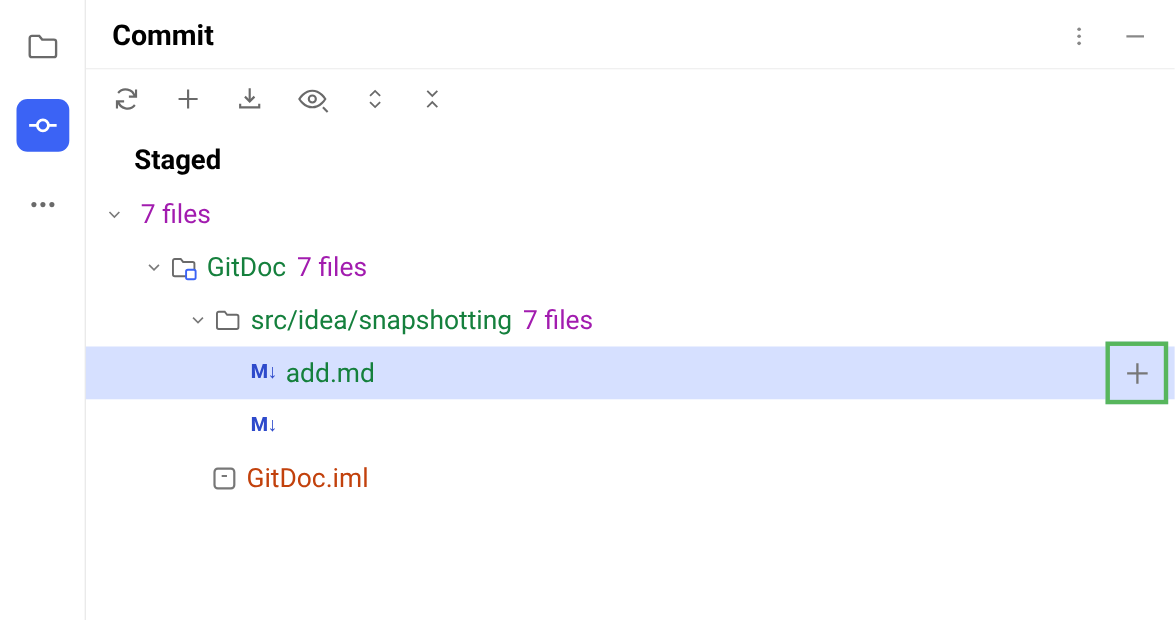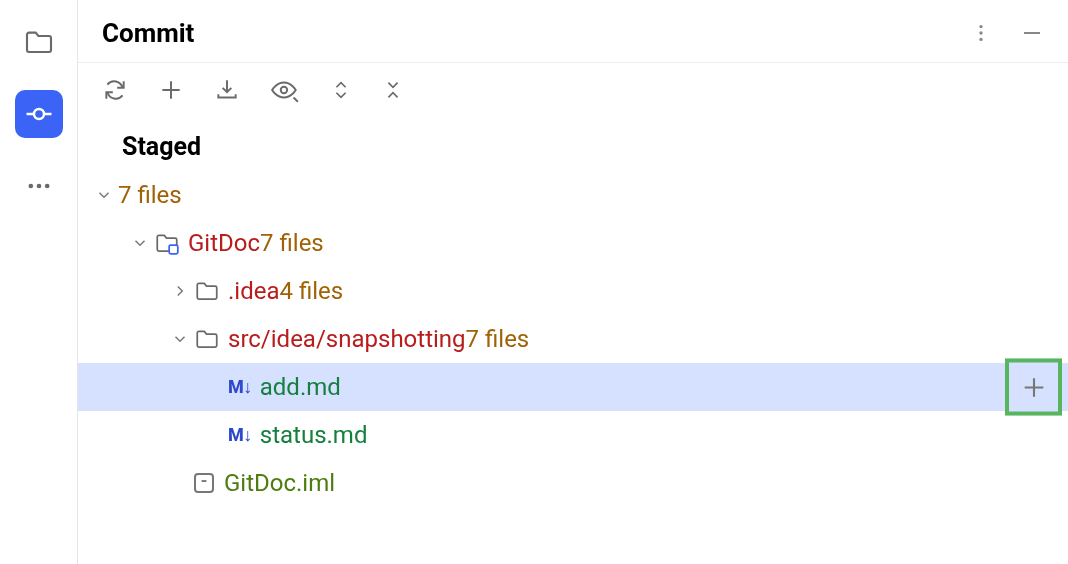--- a/index.html
+++ b/index.html
@@ -18,26 +18,26 @@
   .row { display: flex; align-items: center; height: 48px; position: relative; }
   .row.selected { background: #d6e0ff; }
   .indent0 { padding-left: 44px; }
   .indent1 { padding-left: 12px; }
   .indent2 { padding-left: 48px; }
   .indent3 { padding-left: 88px; }
   .indent4 { padding-left: 150px; }
   .chevron { width: 28px; display: inline-flex; justify-content: center; align-items: center; color: #7a7a7a; cursor: pointer; }
   .chevron-spacer { width: 28px; display: inline-block; }
   .section-label { font-weight: 700; font-size: 25px; }
-  .count { color: #a16207; font-weight: 400; }
+  .count { color: #a21caf; font-weight: 400; margin-left: 10px; }
   .folder-icon { margin-right: 8px; display: inline-flex; }
   .file-badge { color: #2e4acb; font-weight: 800; font-size: 18px; margin-right: 8px; letter-spacing: -0.5px; }
   .filename { color: #15803d; cursor: pointer; }
-  .filename.modified { color: #4d7c0f; }
-  .foldername { color: #b91c1c; }
+  .filename.modified { color: #c2410c; }
+  .foldername { color: #15803d; }
   .stage-plus { position: absolute; right: 6px; top: 50%; transform: translateY(-50%); width: 57px; height: 57px; border: 4px solid #57b65d; display: flex; align-items: center; justify-content: center; cursor: pointer; background: #d6e0ff; }
   .stage-plus svg { color: #777; }
   .diff-box { width: 20px; height: 20px; border: 2px solid #777; border-radius: 4px; display: inline-flex; align-items: center; justify-content: center; margin-right: 10px; }
   .diff-box span { color: #777; font-size: 18px; line-height: 1; position: relative; top: -2px; font-weight: 600;}
 </style>
 </head>
 <body>
 
 <div class="app">
   <div class="left-rail">
@@ -148,34 +148,20 @@
         <span class="folder-icon">
           <svg width="26" height="26" viewBox="0 0 24 24" fill="none" stroke="#6a6a6a" stroke-width="1.6">
               <path d="M3 6.5A1.5 1.5 0 0 1 4.5 5h5l2 2.5h8A1.5 1.5 0 0 1 21 9v9a1.5 1.5 0 0 1-1.5 1.5h-15A1.5 1.5 0 0 1 3 18V6.5Z"></path>
               <rect x="14" y="14" width="8" height="8" rx="1.5" fill="#fff" stroke="#3b63f5"></rect>
             </svg>
         </span>
         <span class="foldername">GitDoc</span>
         <span class="count">7 files</span>
       </div>
 
-      <div class="row indent3">
-        <span class="chevron">
-          <svg width="18" height="18" viewBox="0 0 24 24" fill="none" stroke="#7a7a7a" stroke-width="2">
-              <path d="M9 6l6 6-6 6"></path>
-            </svg>
-        </span>
-        <span class="folder-icon">
-          <svg width="26" height="26" viewBox="0 0 24 24" fill="none" stroke="#6a6a6a" stroke-width="1.6">
-              <path d="M3 6.5A1.5 1.5 0 0 1 4.5 5h5l2 2.5h8A1.5 1.5 0 0 1 21 9v9a1.5 1.5 0 0 1-1.5 1.5h-15A1.5 1.5 0 0 1 3 18V6.5Z"></path>
-            </svg>
-        </span>
-        <span class="foldername">.idea</span>
-        <span class="count">4 files</span>
-      </div>
 
       <div class="row indent3">
         <span class="chevron">
           <svg width="18" height="18" viewBox="0 0 24 24" fill="none" stroke="#7a7a7a" stroke-width="2">
               <path d="M6 9l6 6 6-6"></path>
             </svg>
         </span>
         <span class="folder-icon">
           <svg width="26" height="26" viewBox="0 0 24 24" fill="none" stroke="#6a6a6a" stroke-width="1.6">
               <path d="M3 6.5A1.5 1.5 0 0 1 4.5 5h5l2 2.5h8A1.5 1.5 0 0 1 21 9v9a1.5 1.5 0 0 1-1.5 1.5h-15A1.5 1.5 0 0 1 3 18V6.5Z"></path>
@@ -191,21 +177,20 @@
         <div class="stage-plus">
           <svg width="28" height="28" viewBox="0 0 24 24" stroke="currentColor" stroke-width="1.8">
               <line x1="12" y1="4" x2="12" y2="20"></line>
               <line x1="4" y1="12" x2="20" y2="12"></line>
             </svg>
         </div>
       </div>
 
       <div class="row indent4">
         <span class="file-badge">M↓</span>
-        <span class="filename">status.md</span>
       </div>
 
       <div class="row indent3">
         <span class="chevron-spacer"></span>
         <span class="diff-box">
             <span>-</span>
           </span>
         <span class="filename modified">GitDoc.iml</span>
       </div>
 

